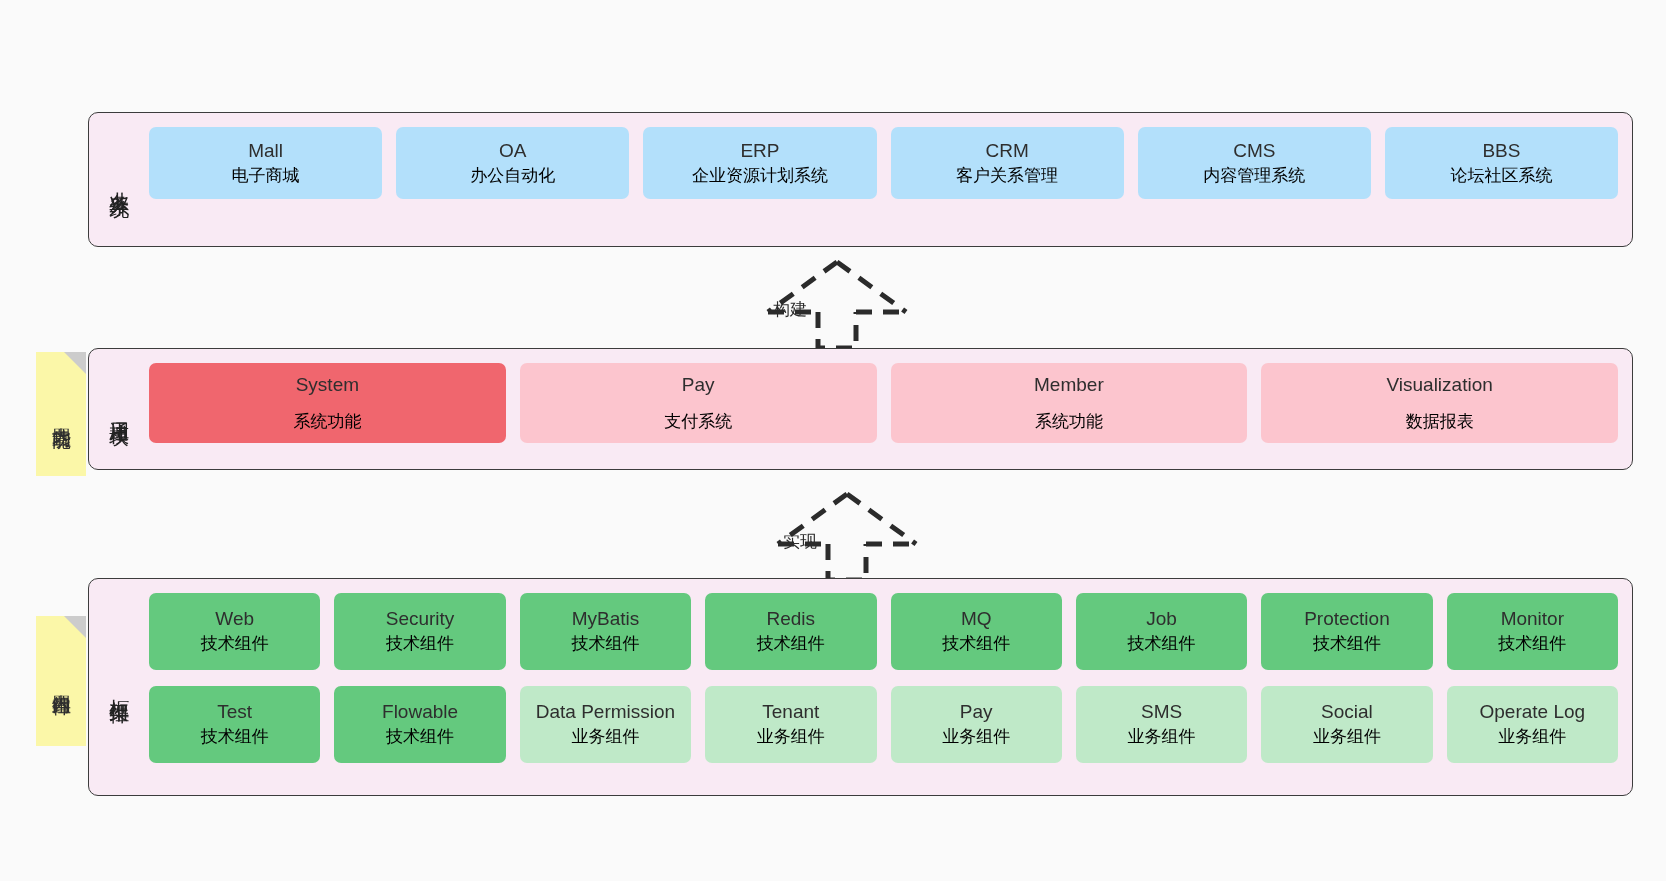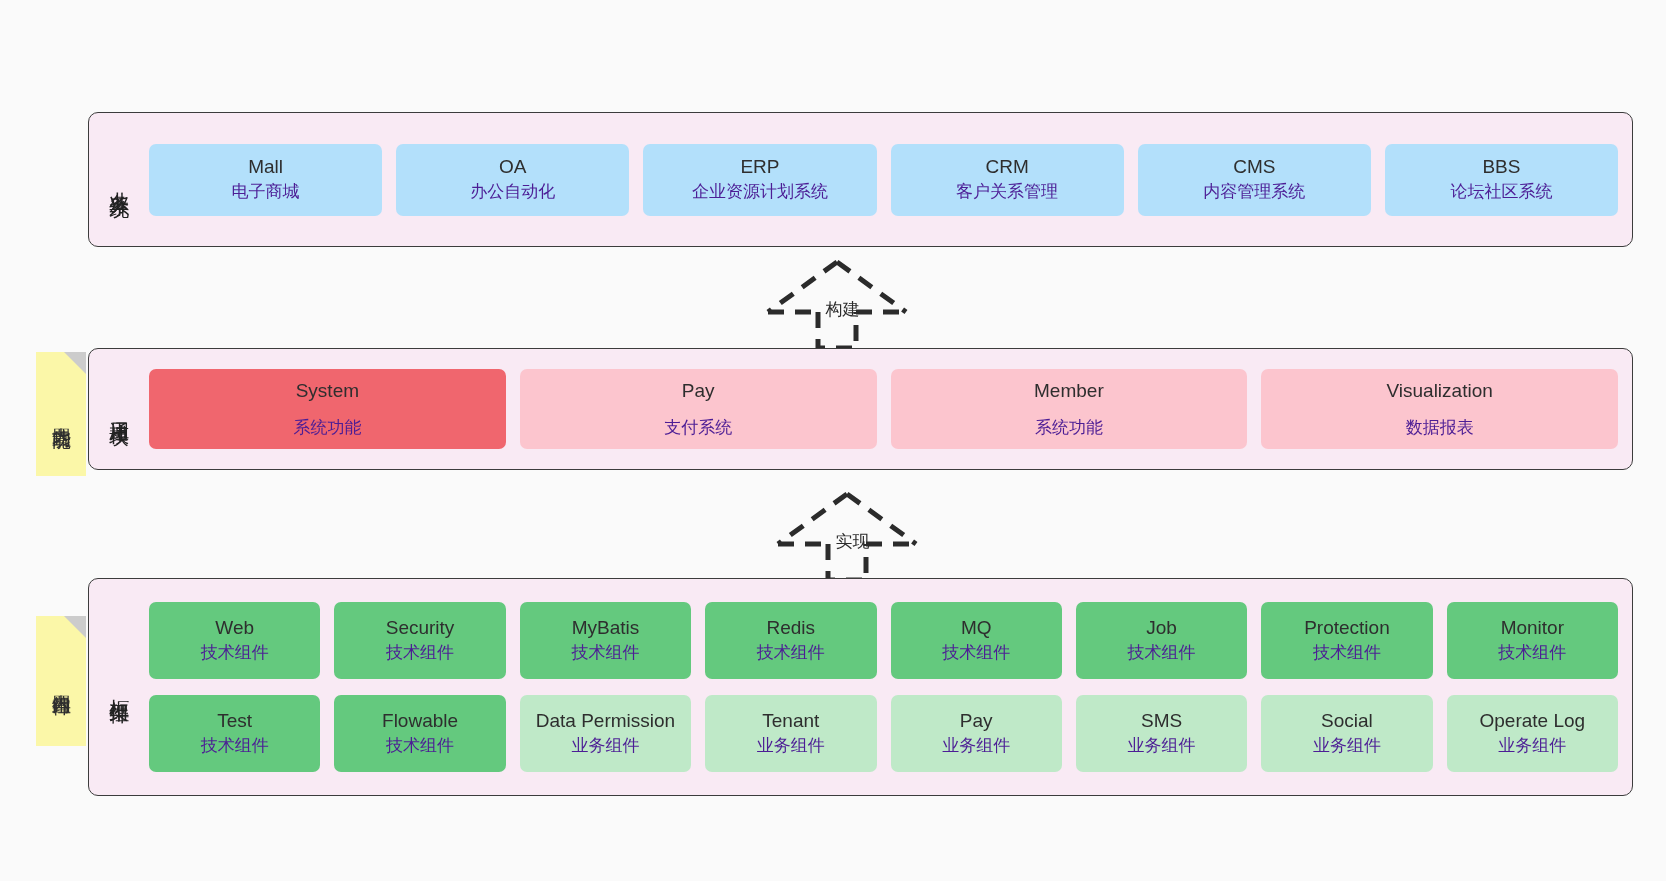--- a/index.html
+++ b/index.html
@@ -44,21 +44,21 @@
     writing-mode: vertical-rl;
     text-orientation: upright;
     letter-spacing: 2px;
     white-space: nowrap;
     padding: 4px 0 4px 8px;
   }
   .layer-body {
     flex: 1 1 auto;
     display: flex;
     flex-direction: column;
-    justify-content: center;
+    justify-content: flex-start;
     gap: 16px;
     padding: 14px 14px 14px 8px;
   }
   .row {
     display: flex;
     gap: 14px;
     align-items: stretch;
   }
   .card {
     flex: 1 1 0;
@@ -72,21 +72,21 @@
     box-sizing: border-box;
     padding: 6px 4px;
   }
   .card .c-name {
     font-size: 19px;
     color: #2e2e2e;
     margin-bottom: 3px;
   }
   .card .c-sub {
     font-size: 17px;
-    color: #4c1d95;
+    color: #000000;
   }
 
   
   .c-blue       { background: #b3e0fb; }
   .c-red        { background: #f0666e; }
   .c-pink       { background: #fcc5ce; }
   .c-green      { background: #64c97e; }
   .c-lightgreen { background: #bfe9c8; }
 
   
@@ -131,21 +131,20 @@
   .arrow {
     position: absolute;
     width: 150px;
     height: 92px;
   }
   .arrow svg { display: block; overflow: visible; }
   .arrow-label {
     position: absolute;
     left: 11px; right: 0;
     top: 40px;
-    text-align: center;
     font-size: 17px;
     color: #2b2b2b;
     background: transparent;
   }
   #arrow-build   { left: 762px; top: 258px; }
   #arrow-impl    { left: 772px; top: 490px; }
 </style>
 </head>
 <body>
 

